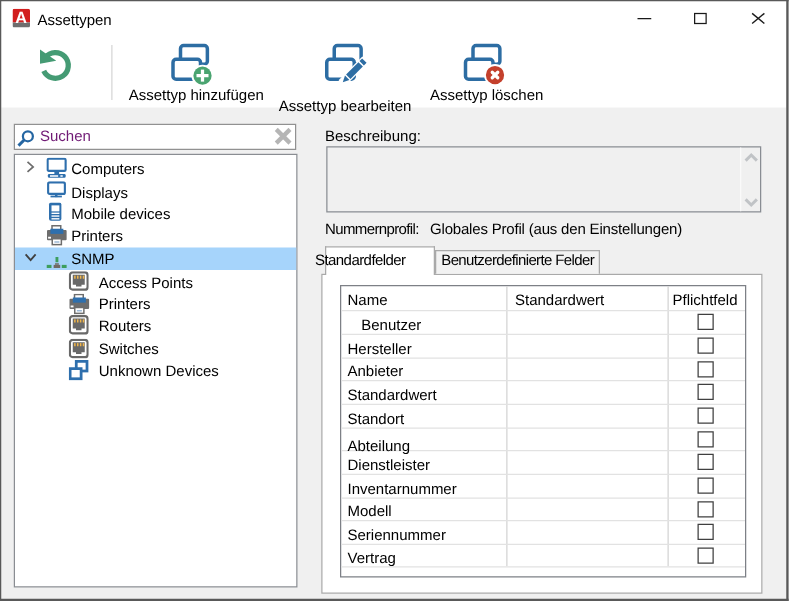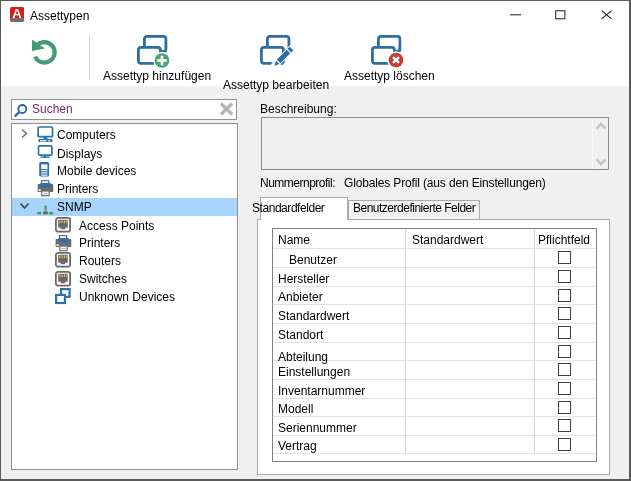--- a/index.html
+++ b/index.html
@@ -220,21 +220,21 @@
     <div class="txt" style="left:278px;top:271.6px;">Hersteller</div>
     <div class="abs" style="left:558px;top:270.0px;width:13px;height:13px;background:#fff;border:1.7px solid #3f3f3f;"></div>
     <div class="txt" style="left:278px;top:290.3px;">Anbieter</div>
     <div class="abs" style="left:558px;top:288.7px;width:13px;height:13px;background:#fff;border:1.7px solid #3f3f3f;"></div>
     <div class="txt" style="left:278px;top:308.9px;">Standardwert</div>
     <div class="abs" style="left:558px;top:307.3px;width:13px;height:13px;background:#fff;border:1.7px solid #3f3f3f;"></div>
     <div class="txt" style="left:278px;top:327.6px;text-align:center;">Standort</div>
     <div class="abs" style="left:558px;top:326.0px;width:13px;height:13px;background:#fff;border:1.7px solid #3f3f3f;"></div>
     <div class="txt" style="left:278px;top:350px;">Abteilung</div>
     <div class="abs" style="left:558px;top:344.6px;width:13px;height:13px;background:#fff;border:1.7px solid #3f3f3f;"></div>
-    <div class="txt" style="left:278px;top:364.8px;">Einstellungen</div>
+    <div class="txt" style="left:278px;top:364.8px;">Dienstleister</div>
     <div class="abs" style="left:558px;top:363.2px;width:13px;height:13px;background:#fff;border:1.7px solid #3f3f3f;"></div>
     <div class="txt" style="left:278px;top:383.5px;">Inventarnummer</div>
     <div class="abs" style="left:558px;top:381.9px;width:13px;height:13px;background:#fff;border:1.7px solid #3f3f3f;"></div>
     <div class="txt" style="left:278px;top:402.1px;">Modell</div>
     <div class="abs" style="left:558px;top:400.5px;width:13px;height:13px;background:#fff;border:1.7px solid #3f3f3f;"></div>
     <div class="txt" style="left:278px;top:420.8px;">Seriennummer</div>
     <div class="abs" style="left:558px;top:419.2px;width:13px;height:13px;background:#fff;border:1.7px solid #3f3f3f;"></div>
     <div class="txt" style="left:278px;top:439.4px;">Vertrag</div>
     <div class="abs" style="left:558px;top:437.8px;width:13px;height:13px;background:#fff;border:1.7px solid #3f3f3f;"></div>
   </div>

